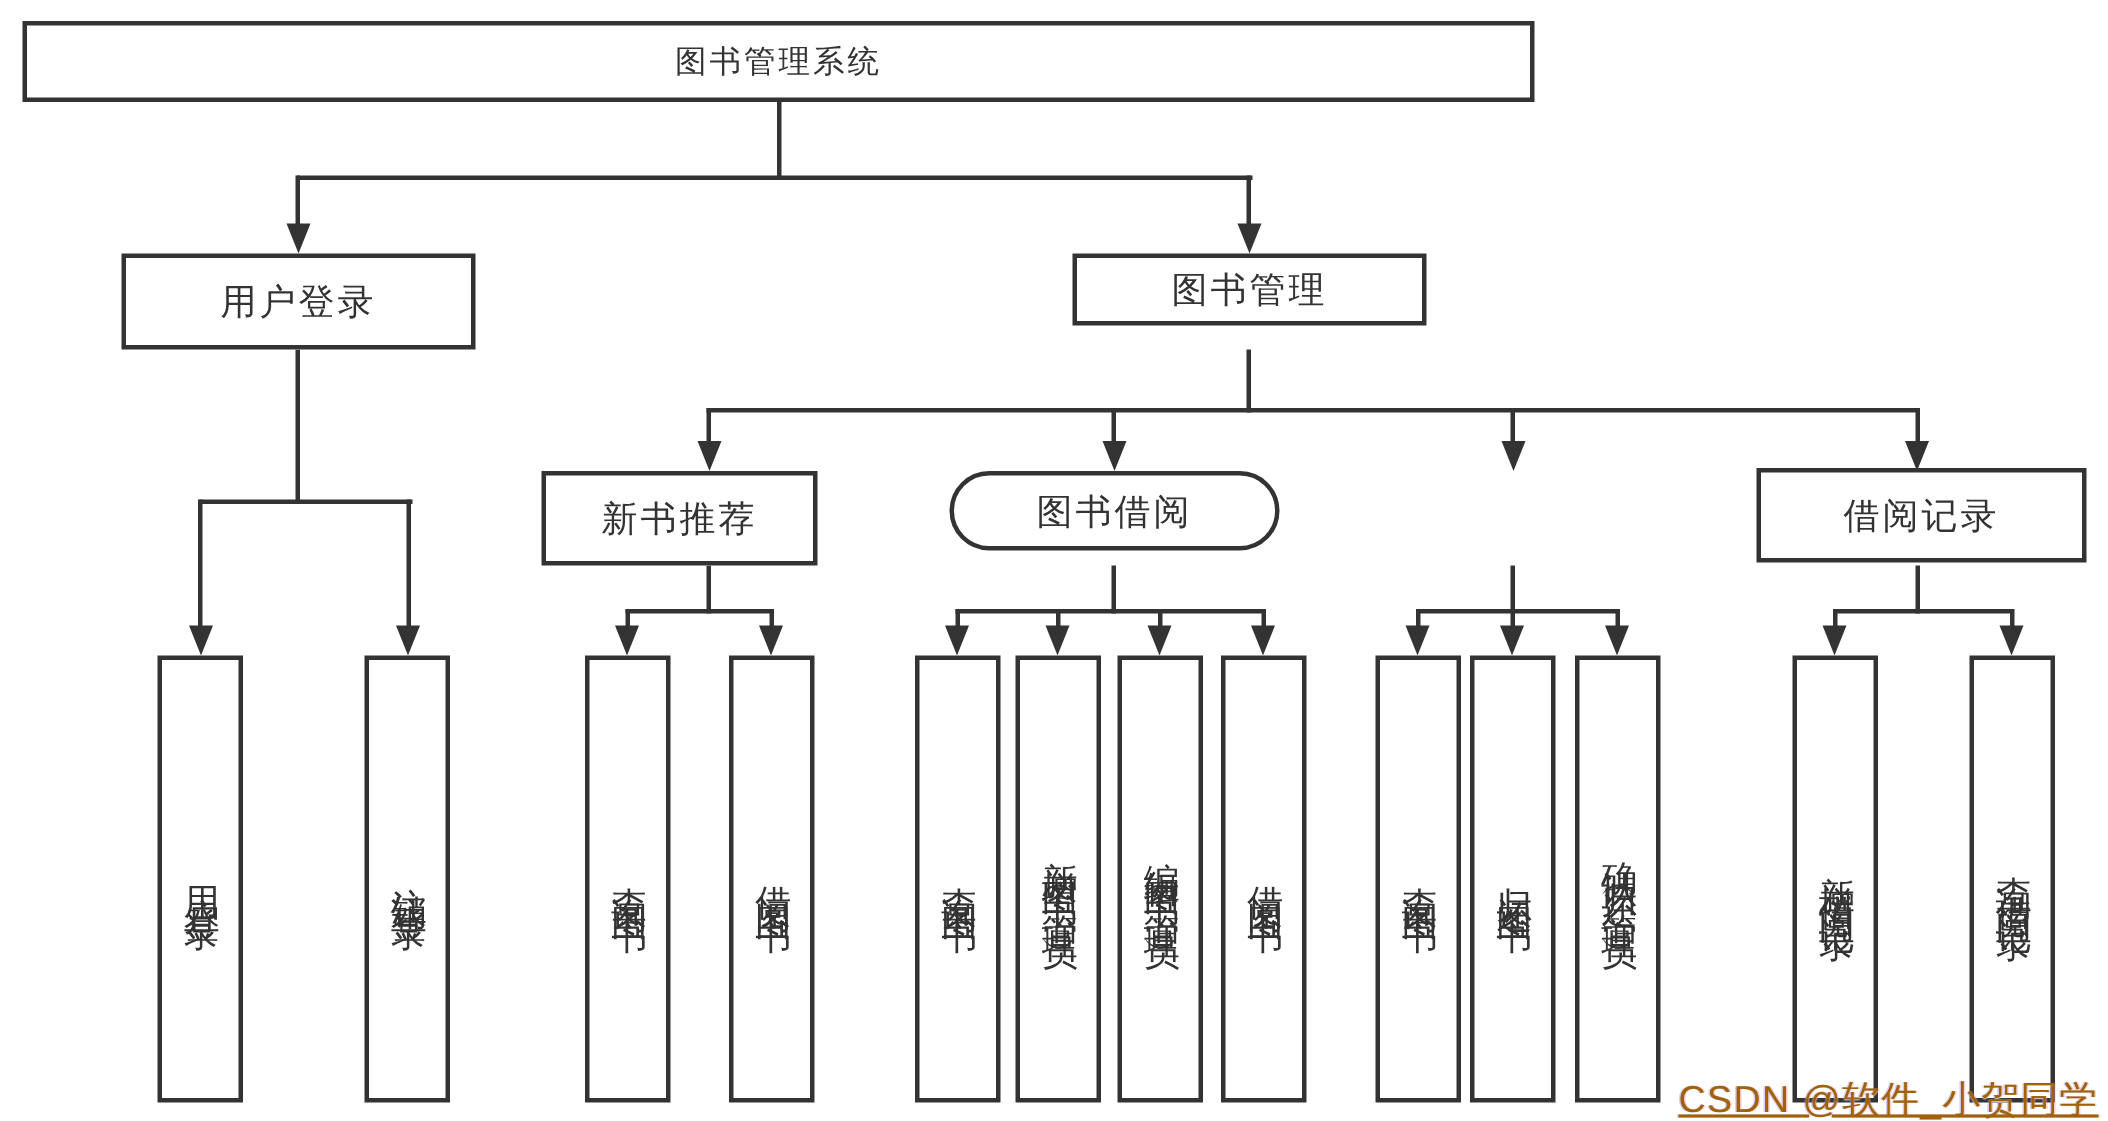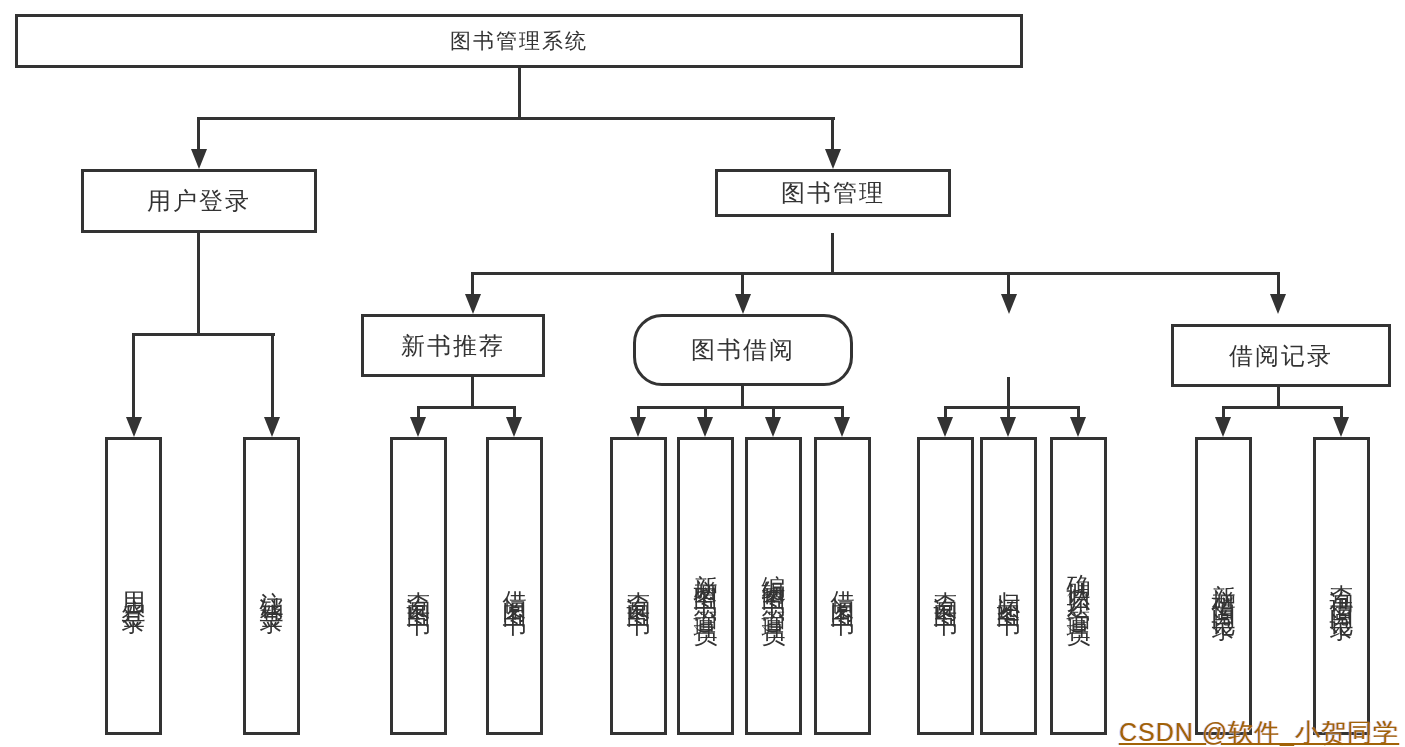--- a/index.html
+++ b/index.html
@@ -77,24 +77,24 @@
   <div class="vline" style="left:741px;top:272px;height:24px;"></div>
   <div class="arrow" style="left:735px;top:294px;"></div>
   <div class="vline" style="left:1007px;top:272px;height:24px;"></div>
   <div class="arrow" style="left:1001px;top:294px;"></div>
   <div class="vline" style="left:1277px;top:272px;height:24px;"></div>
   <div class="arrow" style="left:1270px;top:294px;"></div>
 
   <div class="hbox" style="left:361px;top:314px;width:184px;height:63px;">
     <span>新书推荐</span>
   </div>
-  <div class="hbox" style="left:633px;top:314px;width:220px;height:72px;border-radius:29px;">
+  <div class="hbox" style="left:633px;top:314px;width:220px;height:53px;border-radius:29px;">
     <span>图书借阅</span>
   </div>
-  <div class="hbox" style="left:1171px;top:324px;width:220px;height:63px;">
+  <div class="hbox" style="left:1171px;top:312px;width:220px;height:63px;">
     <span>借阅记录</span>
   </div>
 
   <div class="vline" style="left:471px;top:377px;height:32px;"></div>
   <div class="hline" style="left:417px;top:406px;width:99px;"></div>
   <div class="vline" style="left:417px;top:406px;height:14px;"></div>
   <div class="arrow" style="left:410px;top:417px;"></div>
   <div class="vline" style="left:513px;top:406px;height:14px;"></div>
   <div class="arrow" style="left:506px;top:417px;"></div>
 

